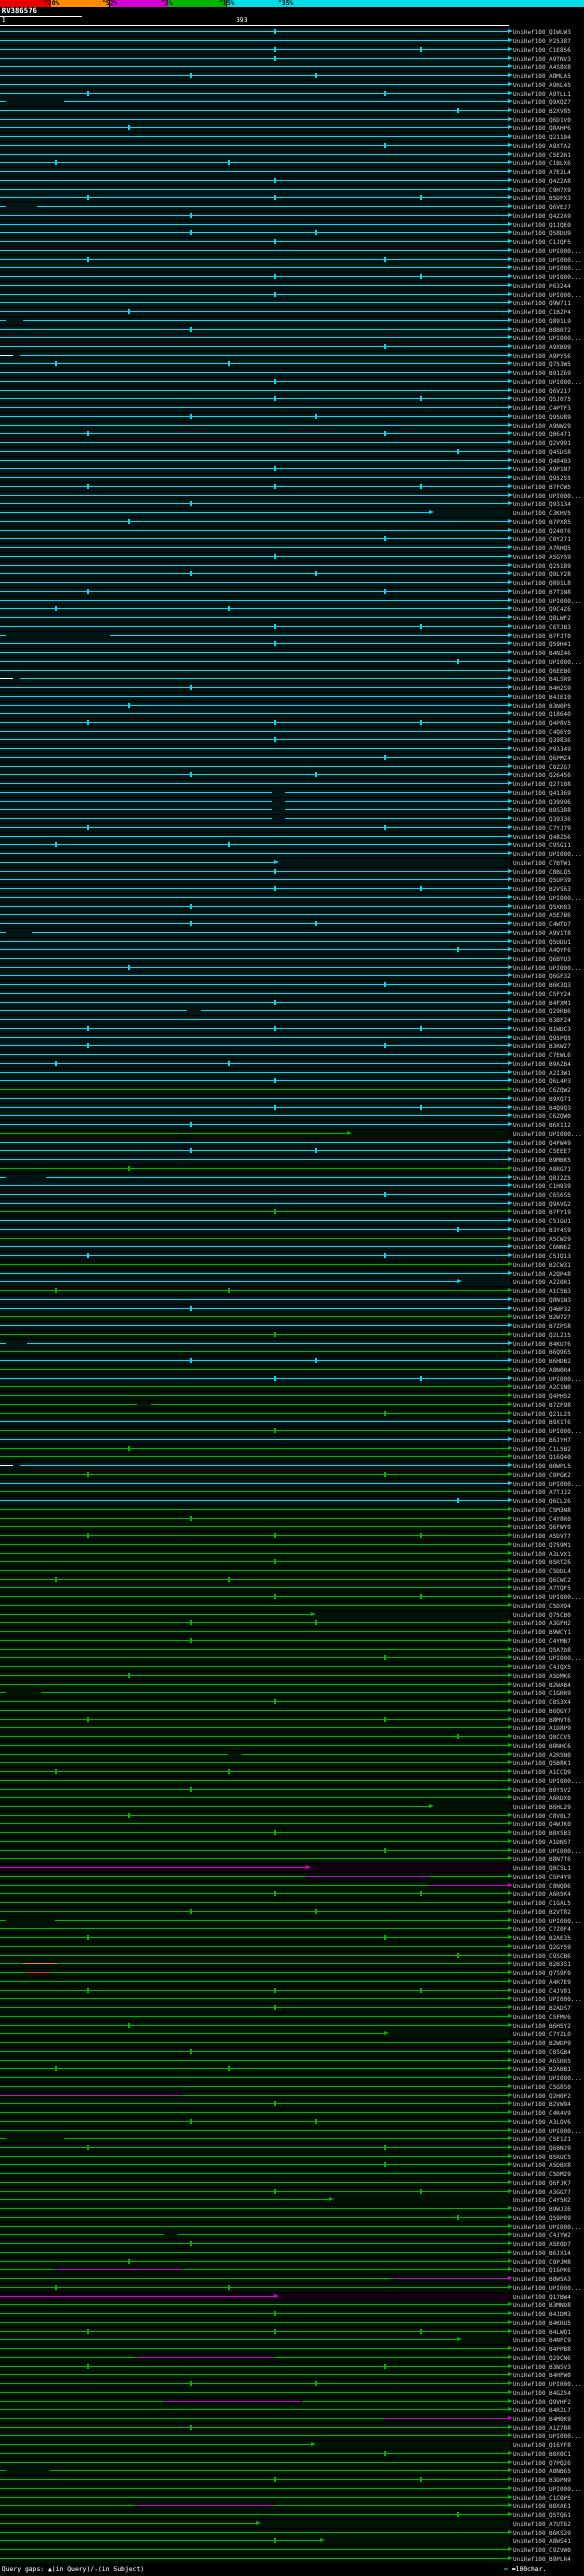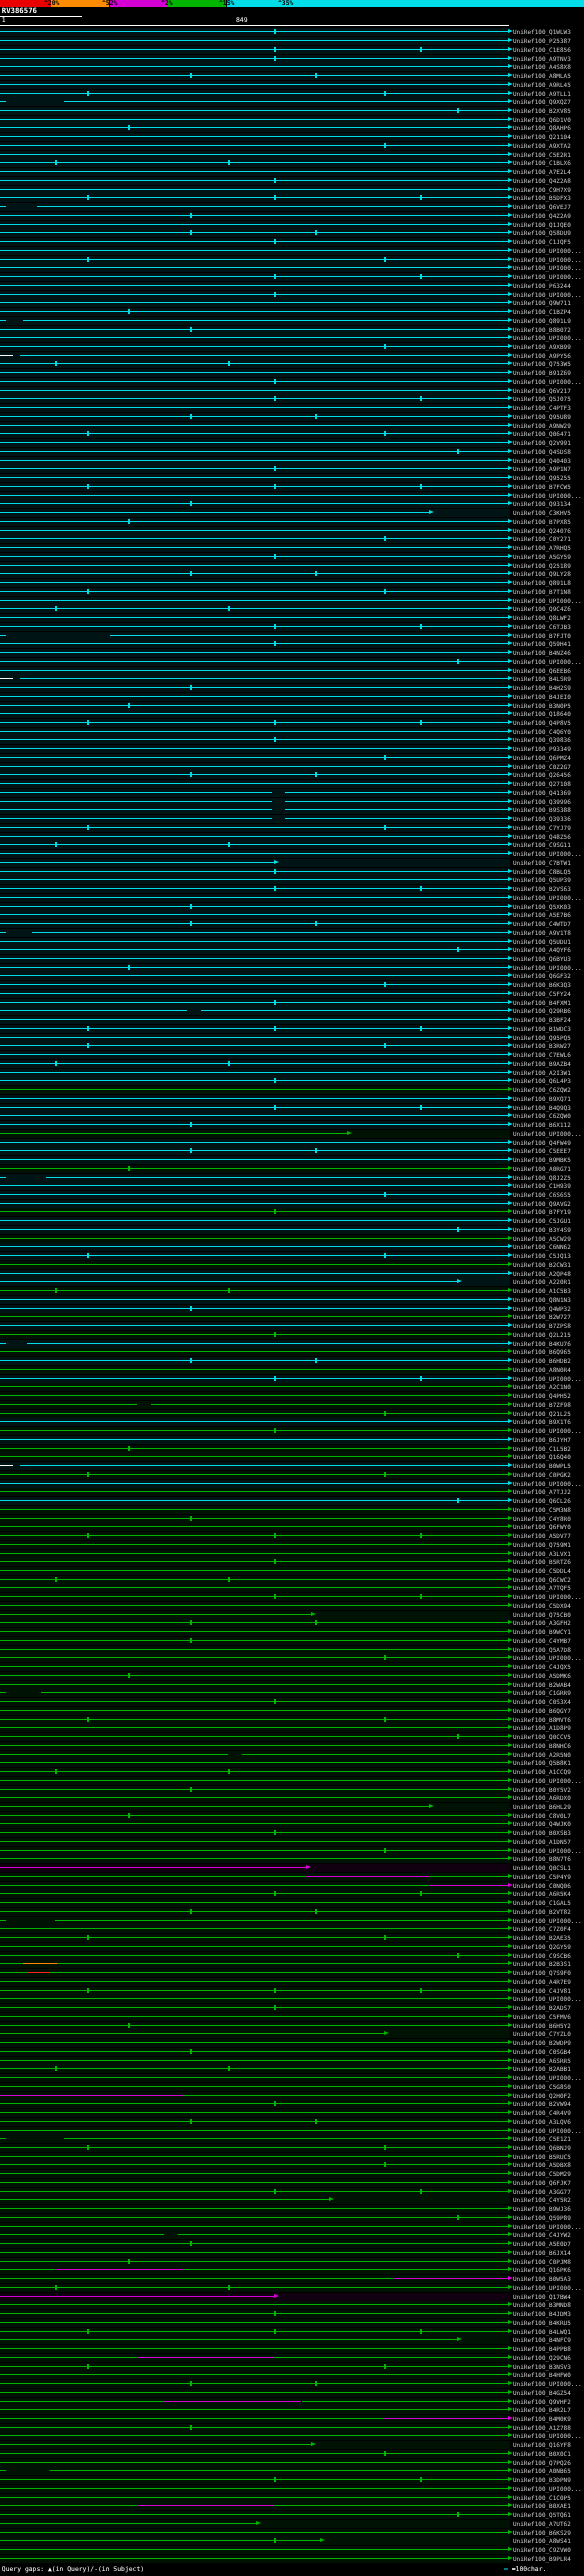--- a/index.html
+++ b/index.html
@@ -30,21 +30,21 @@
   <div class="abs scale-label" style="left:44px">^20%</div>
   <div class="abs scale-label" style="left:102px">^52%</div>
   <div class="abs scale-label" style="left:161px">^2%</div>
   <div class="abs scale-label" style="left:219px">^15%</div>
   <div class="abs scale-label" style="left:278px">^35%</div>
 
   <div class="abs qname" style="left:1.8px;top:7.3px">RV386576</div>
   <div class="abs" style="left:0;top:15.5px;width:82px;height:1.8px;background:#ffffff"></div>
 
   <div class="abs ruler-num" style="left:1.8px;top:17.4px">1</div>
-  <div class="abs ruler-num" style="left:236px;top:17.4px">849</div>
+  <div class="abs ruler-num" style="left:236px;top:17.4px">393</div>
   <div class="abs" style="left:0;top:25px;width:509px;height:0.9px;background:#ffffff"></div>
 
   <div id="rows" class="abs" style="left:0;top:0;width:585px;height:2576px">
       <div class="row abs" style="top: 28px;">
         <div class="abs" style="left: 0px; top: 0px; width: 510px; height: 8.2px; background: rgba(0, 190, 210, 0.1);"></div>
         <div class="abs" style="left: 0px; top: 2.7px; width: 508px; height: 1.8px; background: rgb(0, 220, 232);"></div>
         <div class="arr abs" style="left: 508px; top: 0.9px; border-left-color: rgb(0, 220, 232);"></div>
         <div class="abs" style="left: 274px; top: 0.9px; width: 1.8px; height: 5.5px; background: rgb(0, 220, 232);"></div>
         <div class="lbl abs" style="left: 513px; top: 0px;">UniRef100_Q1WLW3</div>
       </div>

